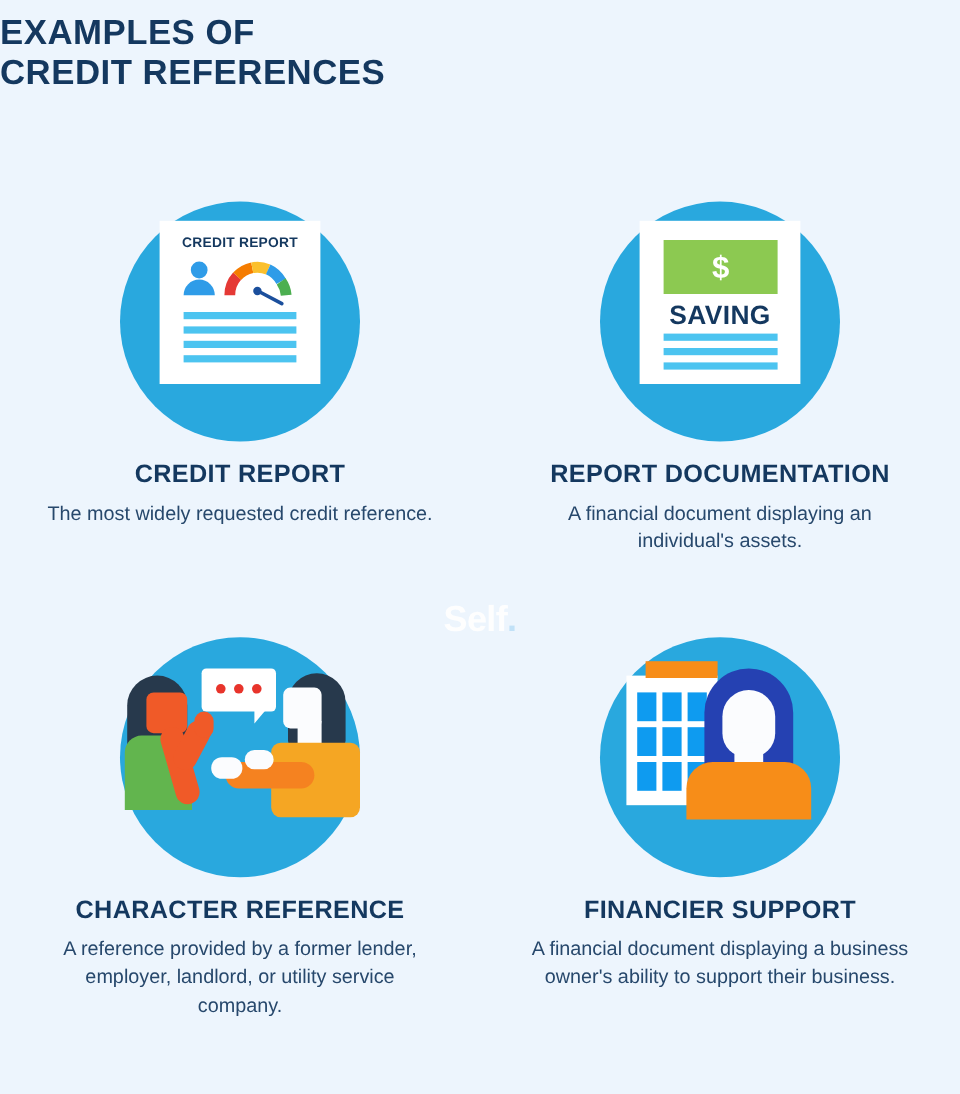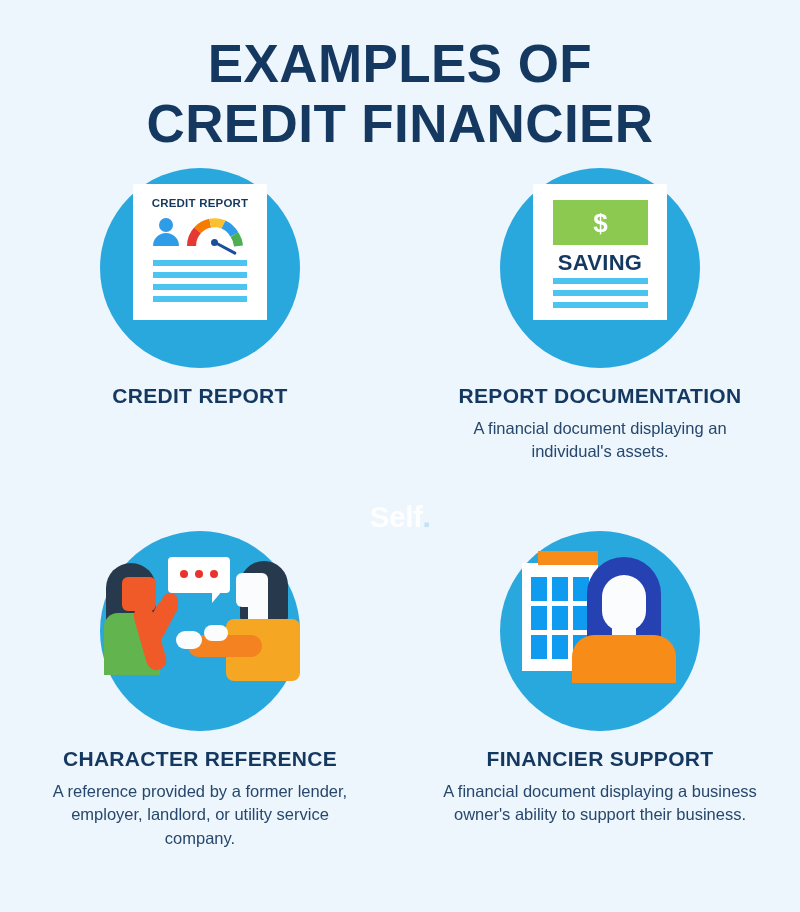--- a/index.html
+++ b/index.html
@@ -7,24 +7,23 @@
     width:800px;height:912px;
     background:#edf5fd;
     font-family:"Liberation Sans", sans-serif;
     overflow:hidden;
     position:relative;
   }
   .page{width:800px;height:912px;position:relative;}
 
   
   .title{
-    text-align:center;
-    padding-top:34px;
+    padding-top:12px;
     color:#14385f;
-    font-size:53px;
+    font-size:29px;
     font-weight:bold;
     letter-spacing:0.4px;
     line-height:1.14;
   }
   .title-line{display:block;}
 
   
   .grid{
     position:absolute;
     top:168px;left:0;
@@ -154,21 +153,21 @@
   }
   .wm-dot{color:#bfe0f7;}
 </style>
 </head>
 <body>
 
 <div class="page">
 
   <div class="title">
     <span class="title-line">EXAMPLES OF</span>
-    <span class="title-line">CREDIT FINANCIER</span>
+    <span class="title-line">CREDIT REFERENCES</span>
   </div>
 
   <div class="grid">
 
     <div class="card">
       <div class="circle">
         <div class="doc doc1">
           <div class="doc-head">CREDIT REPORT</div>
           <div class="avatar">
             <div class="av-head"></div>
@@ -189,20 +188,21 @@
           </div>
           <div class="lines">
             <div class="line"></div>
             <div class="line"></div>
             <div class="line"></div>
             <div class="line"></div>
           </div>
         </div>
       </div>
       <div class="card-title">CREDIT REPORT</div>
+      <div class="card-desc">The most widely requested credit reference.</div>
     </div>
 
     <div class="card">
       <div class="circle">
         <div class="doc doc2">
           <div class="bill">
             <div class="bill-dollar">$</div>
           </div>
           <div class="saving-word">SAVING</div>
           <div class="lines lines2">

